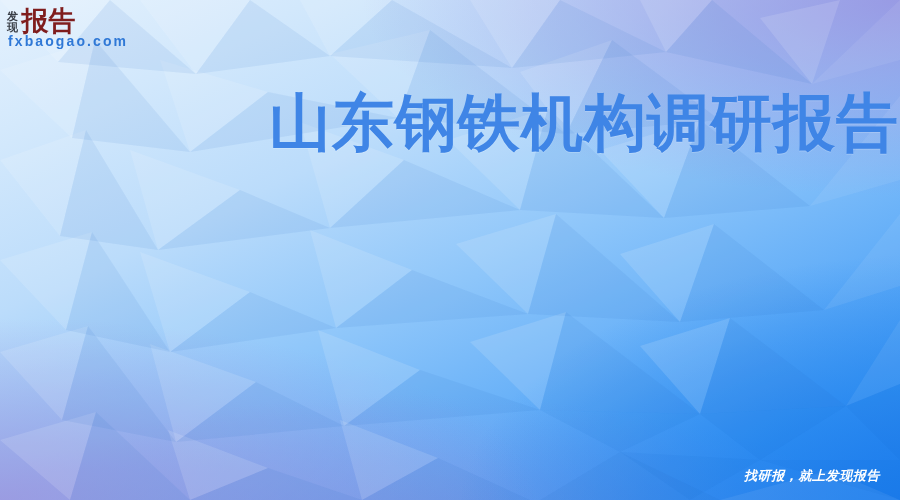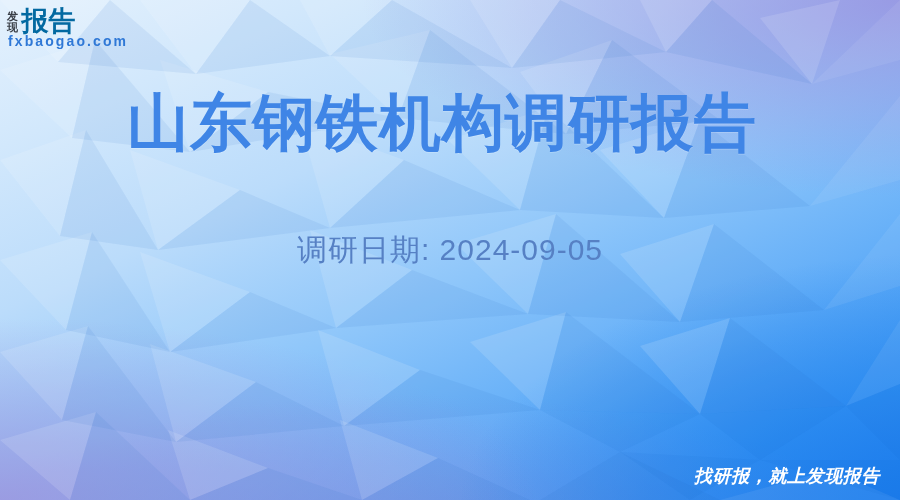--- a/index.html
+++ b/index.html
@@ -47,55 +47,55 @@
   .logo-row{ display:flex; align-items:center; }
   .logo-fx{
     display:flex; flex-direction:column;
     font-size:11px; line-height:11.5px;
     font-weight:700; color:#3a3f47;
     letter-spacing:-.5px;
     margin-right:4px; padding-top:1px;
   }
   .logo-main{
     font-size:27px; line-height:27px;
-    font-weight:900; color:#0369a1;
+    font-weight:900; color:#7f1d1d;
     letter-spacing:0px;
   }
   .logo-url{
     font-size:14px; line-height:10px;
     font-weight:700; color:#2f78d6;
     letter-spacing:2.1px;
     padding-left:1px;
   }
 
   
   .title{
-    position:absolute; left:0; right:16px; top:88px;
-    text-align:center;
+    position:absolute; left:0; right:1px; top:88px;
+    text-align:right;
     font-size:62px; line-height:70px;
     font-weight:900;
     color:#3f85e6;
     letter-spacing:1px;
     z-index:5;
     text-shadow:0 1px 0 rgba(255,255,255,.18);
   }
   .subtitle{
     position:absolute; left:0; right:0; top:230px;
     text-align:center;
     font-size:30px; line-height:40px;
     font-weight:400;
     color:#5680c4;
     letter-spacing:1px;
     z-index:5;
   }
 
   
   .footer{
     position:absolute; right:20px; bottom:14px;
-    font-size:18px; line-height:20px;
+    font-size:13px; line-height:20px;
     font-weight:700; font-style:italic;
     color:#ffffff;
     letter-spacing:.6px;
     z-index:6;
   }
 </style>
 </head>
 <body>
 
 <div class="slide">
@@ -189,17 +189,16 @@
         <span>发</span>
         <span>现</span>
       </span>
       <span class="logo-main">报告</span>
     </div>
     <div class="logo-url">fxbaogao.com</div>
   </div>
 
   <div class="title">山东钢铁机构调研报告</div>
 
-  <div class="subtitle">调研日期: 2024-09-05</div>
 
   <div class="footer">找研报，就上发现报告</div>
 
 </div>
 
 </body></html>

